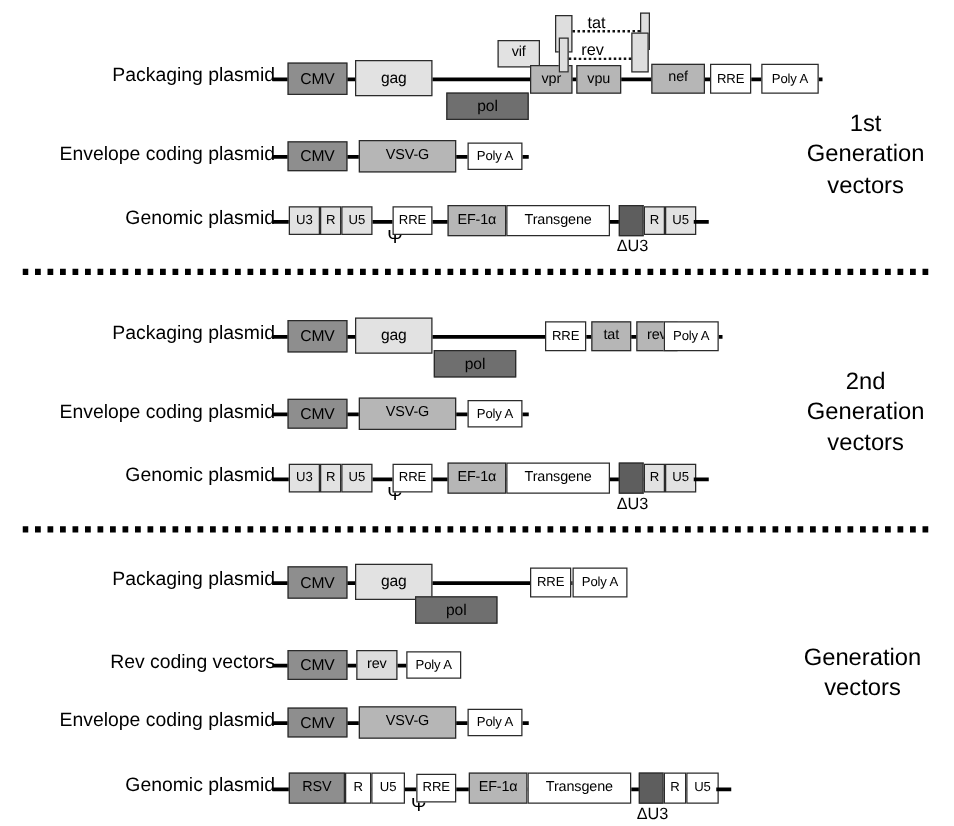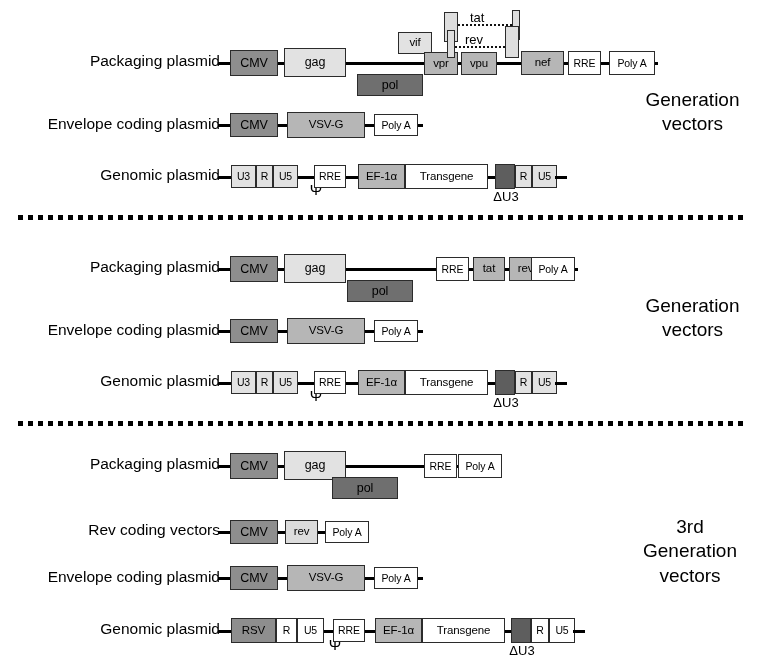--- a/index.html
+++ b/index.html
@@ -155,20 +155,21 @@
 <div class="gbox xs fill-white" style="left:314px; top:165px; width:32px; height:23px;">RRE</div>
 <div class="gbox sm fill-mid" style="left:358px; top:164px; width:47px; height:25px;">EF-1α</div>
 <div class="gbox sm fill-white" style="left:405px; top:164px; width:83px; height:25px;">Transgene</div>
 <div class="gbox fill-vdark" style="left:495px; top:164px; width:20px; height:25px;"></div>
 <div class="annot" style="left:487px; top:190px; width:38px;">ΔU3</div>
 <div class="gbox xs fill-light" style="left:515px; top:165px; width:17px; height:23px;">R</div>
 <div class="gbox xs fill-light" style="left:532px; top:165px; width:25px; height:23px;">U5</div>
 <div class="backbone" style="left:555px; top:176px; width:12px;"></div>
 
 <div class="gen-label" style="left:625px; top:88px; width:135px;">
+  <div>1st</div>
   <div>Generation</div>
   <div>vectors</div>
 </div>
 
 <div class="divider" style="left:18px; top:215px; width:730px;"></div>
 
 <div class="row-label" style="left:60px; top:259px; width:160px;">Packaging plasmid</div>
 
 <div class="backbone" style="left:218px; top:268px; width:360px;"></div>
 
@@ -199,20 +200,21 @@
 <div class="gbox xs fill-white" style="left:314px; top:371px; width:32px; height:23px;">RRE</div>
 <div class="gbox sm fill-mid" style="left:358px; top:370px; width:47px; height:25px;">EF-1α</div>
 <div class="gbox sm fill-white" style="left:405px; top:370px; width:83px; height:25px;">Transgene</div>
 <div class="gbox fill-vdark" style="left:495px; top:370px; width:20px; height:25px;"></div>
 <div class="annot" style="left:487px; top:396px; width:38px;">ΔU3</div>
 <div class="gbox xs fill-light" style="left:515px; top:371px; width:17px; height:23px;">R</div>
 <div class="gbox xs fill-light" style="left:532px; top:371px; width:25px; height:23px;">U5</div>
 <div class="backbone" style="left:555px; top:382px; width:12px;"></div>
 
 <div class="gen-label" style="left:625px; top:294px; width:135px;">
+  <div>2nd</div>
   <div>Generation</div>
   <div>vectors</div>
 </div>
 
 <div class="divider" style="left:18px; top:421px; width:730px;"></div>
 
 <div class="row-label" style="left:60px; top:456px; width:160px;">Packaging plasmid</div>
 
 <div class="backbone" style="left:218px; top:465px; width:280px;"></div>
 
@@ -249,16 +251,15 @@
 <div class="gbox xs fill-white" style="left:333px; top:619px; width:32px; height:23px;">RRE</div>
 <div class="gbox sm fill-mid" style="left:375px; top:618px; width:47px; height:25px;">EF-1α</div>
 <div class="gbox sm fill-white" style="left:422px; top:618px; width:83px; height:25px;">Transgene</div>
 <div class="gbox fill-vdark" style="left:511px; top:618px; width:20px; height:25px;"></div>
 <div class="annot" style="left:503px; top:644px; width:38px;">ΔU3</div>
 <div class="gbox xs fill-white" style="left:531px; top:618px; width:18px; height:25px;">R</div>
 <div class="gbox xs fill-white" style="left:549px; top:618px; width:26px; height:25px;">U5</div>
 <div class="backbone" style="left:573px; top:630px; width:12px;"></div>
 
 <div class="gen-label" style="left:620px; top:515px; width:140px;">
-  <div>3rd</div>
   <div>Generation</div>
   <div>vectors</div>
 </div>
 
 </body></html>

